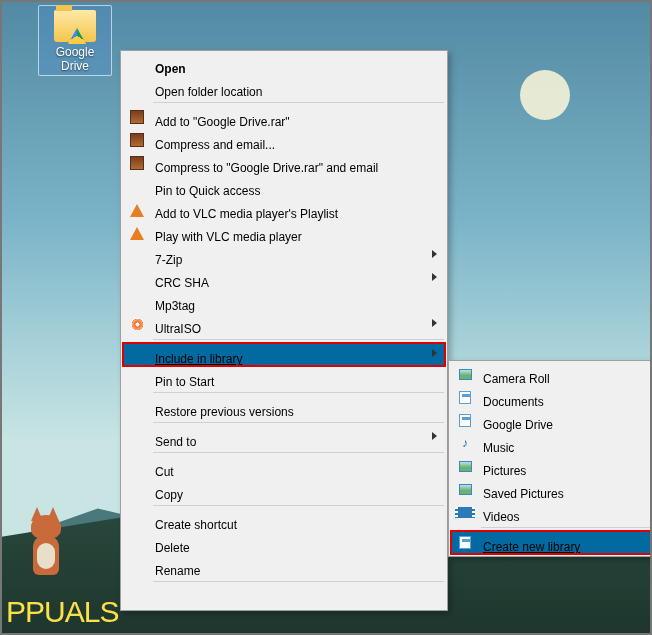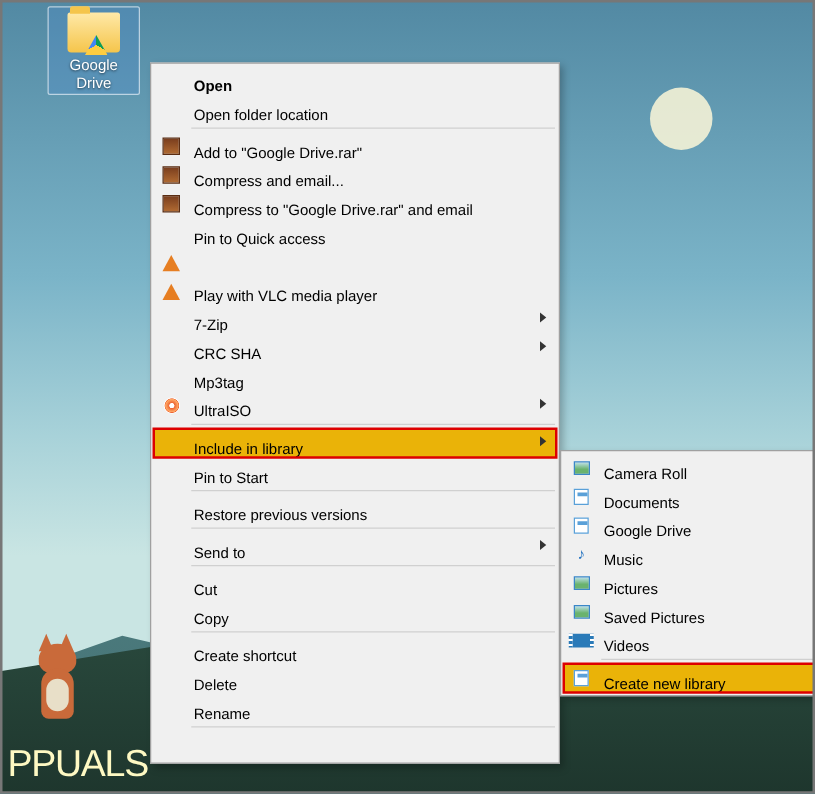--- a/index.html
+++ b/index.html
@@ -51,21 +51,21 @@
   .fox .ear{position:absolute;bottom:54px;width:0;height:0;border-left:6px solid transparent;border-right:6px solid transparent;border-bottom:14px solid #c96a3a;}
   .fox .ear.l{left:6px;} .fox .ear.r{left:22px;}
   .fox .chest{position:absolute;bottom:6px;left:12px;width:18px;height:26px;background:#e8dfc8;border-radius:10px;}
   .watermark {
     position:absolute; right:6px; bottom:100px;
     color:#fff; font-size:10px; opacity:.6; writing-mode:horizontal-tb;
     text-shadow:0 0 2px #000;
   }
   .logo {
     position:absolute; left:6px; bottom:6px;
-    font-size:30px; font-weight:300; color:#fef9c3; letter-spacing:-1px;
+    font-size:30px; font-weight:300; color:#fde047; letter-spacing:-1px;
     font-family:"Segoe UI Light","Segoe UI",sans-serif;
   }
 
   
   .desktop-icon {
     position:absolute; top:5px; left:38px; width:74px;
     text-align:center; color:#fff; font-size:12px;
     padding:2px; border:1px solid rgba(255,255,255,.6);
     background:rgba(80,140,200,.35);
     border-radius:2px;
@@ -104,21 +104,21 @@
     position:absolute; left:6px; top:3px; width:16px; height:16px;
     display:flex;align-items:center;justify-content:center;
     font-size:12px;
   }
   .mi.bold { font-weight:700; }
   .mi .arrow {
     position:absolute; right:8px; top:6px;
     width:0;height:0;border-top:4px solid transparent;border-bottom:4px solid transparent;border-left:5px solid #333;
   }
   .sep { height:1px; background:#d0d0d0; margin:3px 1px 3px 30px; }
-  .mi.hover { background:#eab308; }
+  .mi.hover { background:#0369a1;text-decoration:underline; }
   .mi.hl-red { outline:2px solid #d00; outline-offset:-1px; }
 
   
   .ic-rar{width:14px;height:14px;background:linear-gradient(#7a3e1e,#b06a32);border:1px solid #5a2c12;}
   .ic-vlc{width:0;height:0;border-left:7px solid transparent;border-right:7px solid transparent;border-bottom:13px solid #e67e22;position:relative;top:1px;}
   .ic-iso{width:13px;height:13px;border-radius:50%;background:radial-gradient(circle,#fff 20%,#e63 25%,#fa6 55%,#e63 60%,#fff 66%);}
   .ic-avast{width:13px;height:13px;border-radius:50%;background:#ff7800;position:relative;}
   .ic-avast::after{content:"";position:absolute;top:3px;left:4px;width:5px;height:6px;background:#fff;border-radius:1px;}
   .ic-lib{width:12px;height:13px;background:#fff;border:1px solid #5aa0d8;position:relative;}
   .ic-lib::after{content:"";position:absolute;left:2px;top:2px;width:8px;height:3px;background:#5aa0d8;}
@@ -185,20 +185,21 @@
       </span>
       <span>Compress to "Google Drive.rar" and email</span>
     </div>
   <div class="mi">
       <span>Pin to Quick access</span>
     </div>
   <div class="mi">
       <span class="ico">
         <span class="ic-vlc"></span>
       </span>
+      <span>Add to VLC media player's Playlist</span>
     </div>
   <div class="mi">
       <span class="ico">
         <span class="ic-vlc"></span>
       </span>
       <span>Play with VLC media player</span>
     </div>
   <div class="mi">
       <span>7-Zip</span>
       <span class="arrow"></span>

